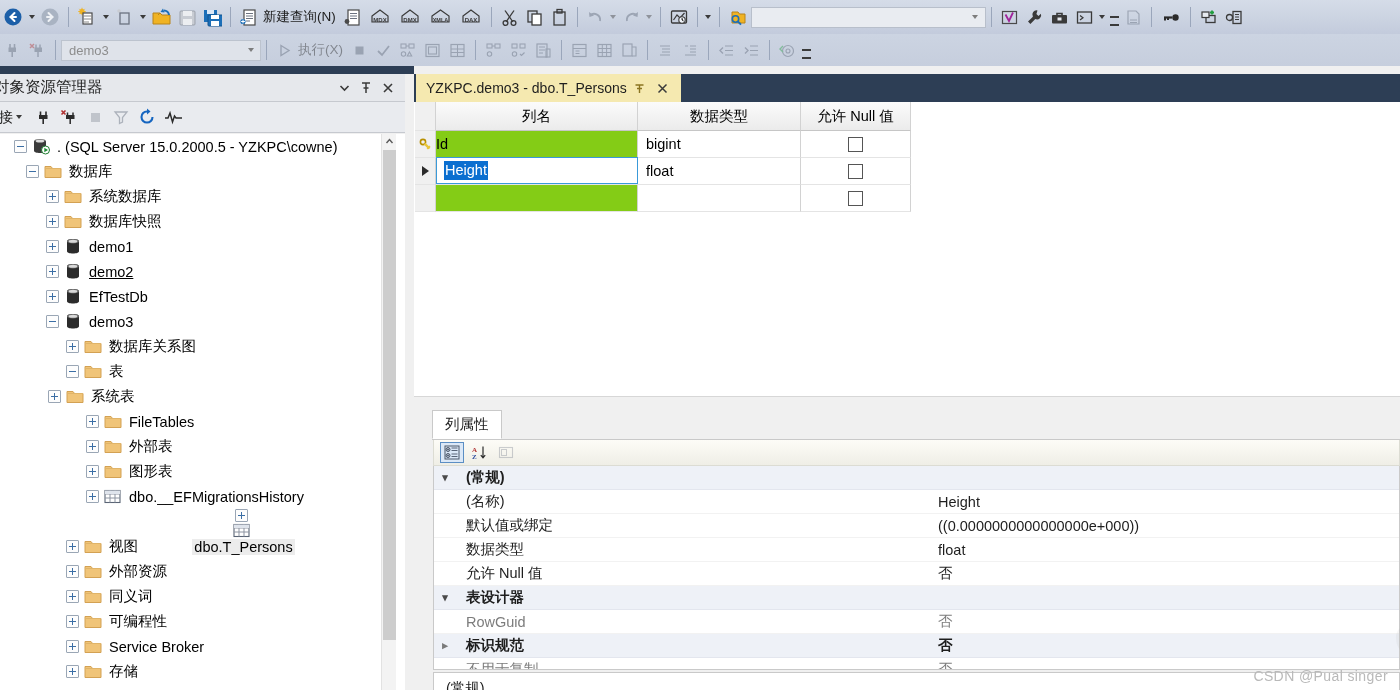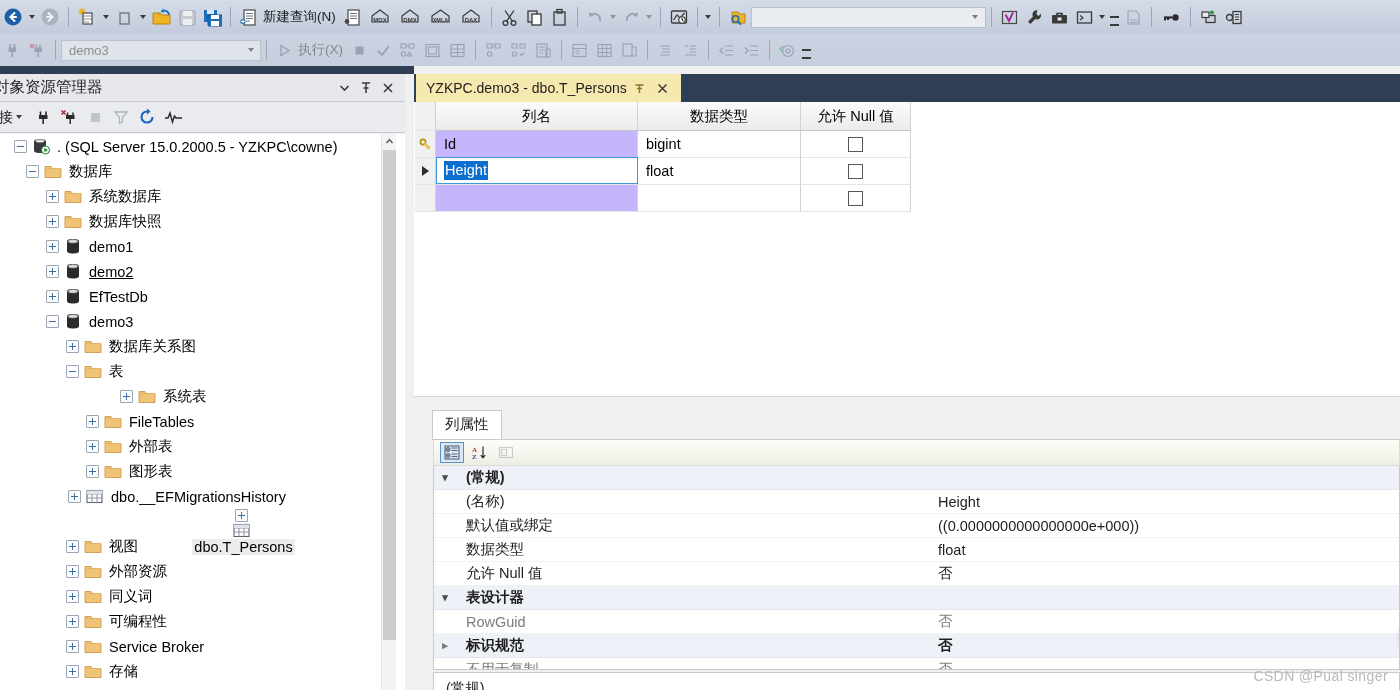--- a/index.html
+++ b/index.html
@@ -100,21 +100,21 @@
 
   #designer { position:absolute; left:0; top:36px; width:986px; height:294px;
     background:#fff; }
   #grid { position:absolute; left:1px; top:0; width:498px; }
   .grow { display:flex; height:27px; }
   .gcell { border-right:1px solid #d2d2d2; border-bottom:1px solid #e4e4e4;
     display:flex; align-items:center; font-size:14.5px; color:#000; }
   .c-sel { width:21px; flex:none; border-right:1px solid #d2d2d2;
     border-bottom:1px solid #e4e4e4; background:#f0f0f0;
     display:flex; align-items:center; justify-content:center; }
-  .c-name { width:202px; flex:none; padding-left:8px; background:#c4b5fd; }
+  .c-name { width:202px; flex:none; background:#84cc16; }
   .c-type { width:163px; flex:none; padding-left:8px; background:#fff; }
   .c-null { width:110px; flex:none; background:#fff;
     justify-content:center; border-right:1px solid #d2d2d2; }
   #ghead .gcell { background:linear-gradient(to bottom,#fbfbfb,#ebebeb);
     border-bottom:1px solid #c6c6c6; justify-content:center; padding:0;
     font-size:14.5px; }
   #ghead { height:29px; }
   #ghead .grow, #ghead.grow { height:29px; }
   .chk { width:15px; height:15px; border:1.5px solid #555; background:#fff; }
   .editcell { position:relative; }
@@ -704,21 +704,21 @@
         <div class="node" style="padding-left: 66px;">
           <span class="expander minus"></span>
           <span class="nicon">
             <svg width="18" height="15" viewBox="0 0 18 15">
               <path d="M1 2.5h6l1.6 2H17v9H1z" fill="#f0c478" stroke="#d3a153" stroke-width="1"></path>
               <path d="M1 4.5h16" stroke="#e0b469"></path>
             </svg>
           </span>
           <span class="lbl">表</span>
         </div>
-        <div class="node" style="padding-left: 120px;">
+        <div class="node" style="padding-left: 48px;">
           <span class="expander plus"></span>
           <span class="nicon">
             <svg width="18" height="15" viewBox="0 0 18 15">
               <path d="M1 2.5h6l1.6 2H17v9H1z" fill="#f0c478" stroke="#d3a153" stroke-width="1"></path>
               <path d="M1 4.5h16" stroke="#e0b469"></path>
             </svg>
           </span>
           <span class="lbl">系统表</span>
         </div>
         <div class="node" style="padding-left: 86px;">
@@ -744,21 +744,21 @@
         <div class="node" style="padding-left: 86px;">
           <span class="expander plus"></span>
           <span class="nicon">
             <svg width="18" height="15" viewBox="0 0 18 15">
               <path d="M1 2.5h6l1.6 2H17v9H1z" fill="#f0c478" stroke="#d3a153" stroke-width="1"></path>
               <path d="M1 4.5h16" stroke="#e0b469"></path>
             </svg>
           </span>
           <span class="lbl">图形表</span>
         </div>
-        <div class="node" style="padding-left: 68px;">
+        <div class="node" style="padding-left: 86px;">
           <span class="expander plus"></span>
           <span class="nicon">
             <svg width="17" height="15" viewBox="0 0 17 15">
               <rect x="1" y="1.5" width="15" height="12" fill="#fff" stroke="#5a6475" stroke-width="1.1"></rect>
               <path d="M1 5h15M1 9h15M6 1.5v12M11 1.5v12" stroke="#8d94a1" stroke-width="1"></path>
               <rect x="1" y="1.5" width="15" height="3.5" fill="#dfe4ec"></rect>
             </svg>
           </span>
           <span class="lbl">dbo.__EFMigrationsHistory</span>
         </div>

